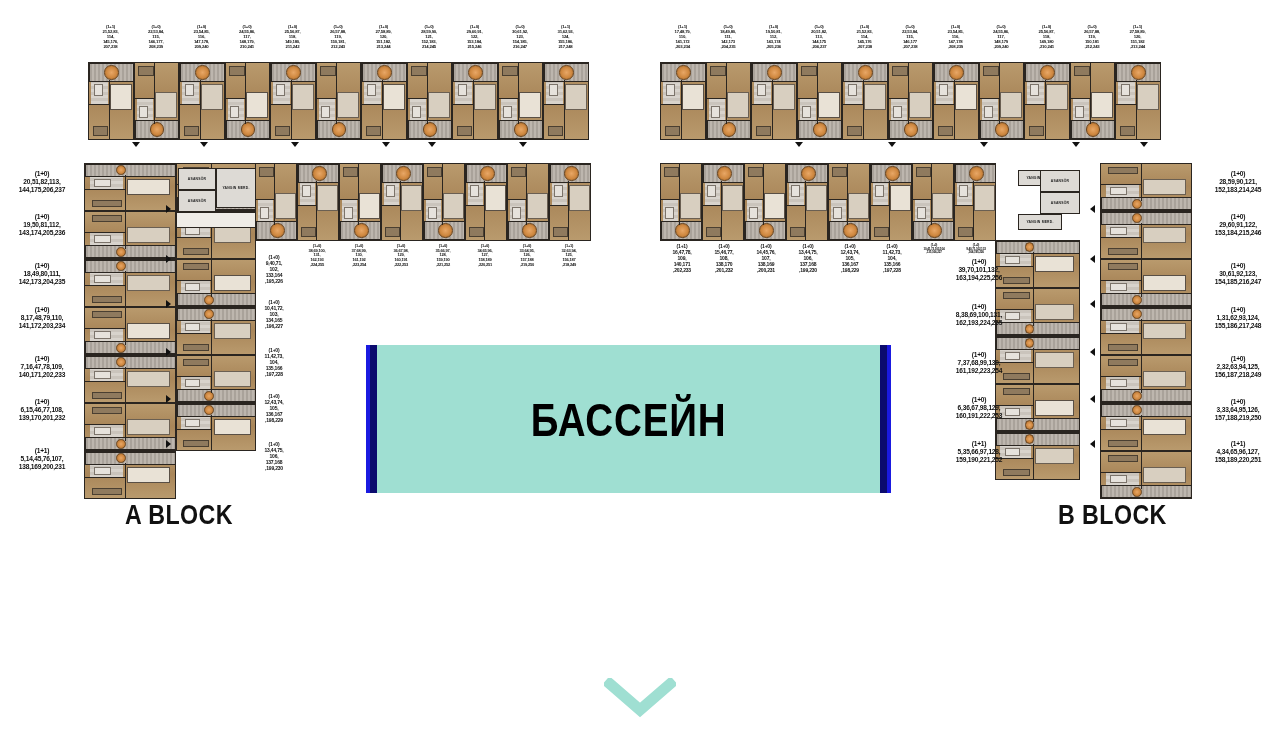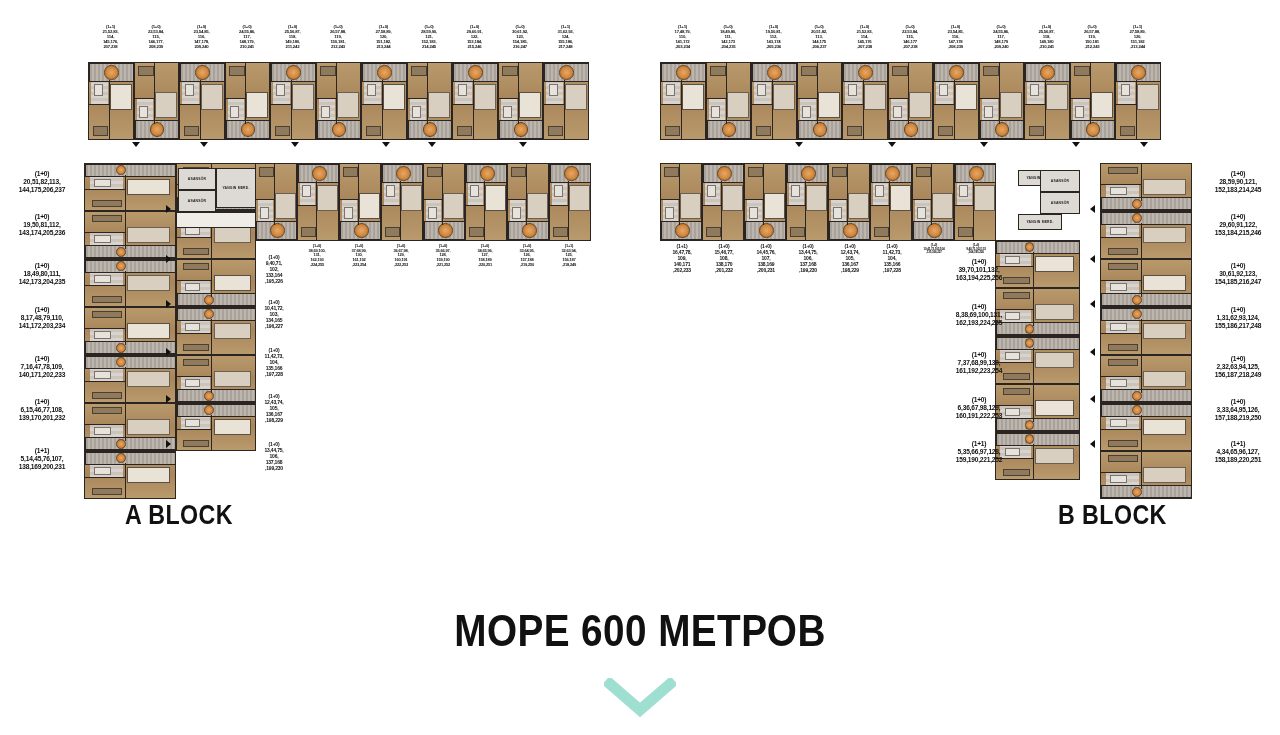--- a/index.html
+++ b/index.html
@@ -1130,24 +1130,32 @@
       <span>YANGIN MERD.</span>
     </div>
     <div class="service" style="left:178px;top:190px;width:38px;height:22px;">
       <span>ASANSÖR</span>
     </div>
     <div class="corridor" style="left:176px;top:212px;width:80px;height:16px;"></div>
 
     <div class="block-title" style="left:125px;top:500px;">A BLOCK</div>
   </div>
 
-
-  <div id="sea-caption">
-    <span>МОРЕ 600 МЕТРОВ</span>
+  <div id="pool">
+    <div class="pool-edge" style="left:-11px;width:11px;">
+      <div class="e1" style="left:0;"></div>
+      <div class="e2" style="left:4px;"></div>
+    </div>
+    <div class="pool-edge" style="right:-11px;width:11px;">
+      <div class="e2" style="left:0;"></div>
+      <div class="e1" style="left:7px;"></div>
+    </div>
+    <div id="pool-label">БАССЕЙН</div>
   </div>
+
 
   <div id="chevron">
     <svg width="72" height="40" viewBox="0 0 72 40" xmlns="http://www.w3.org/2000/svg">
       <polyline points="6,6 36,32 66,6" fill="none" stroke="#9fdfd2" stroke-width="11" stroke-linecap="square" stroke-linejoin="miter"></polyline>
     </svg>
   </div>
 
 </div>
 
 </body></html>

